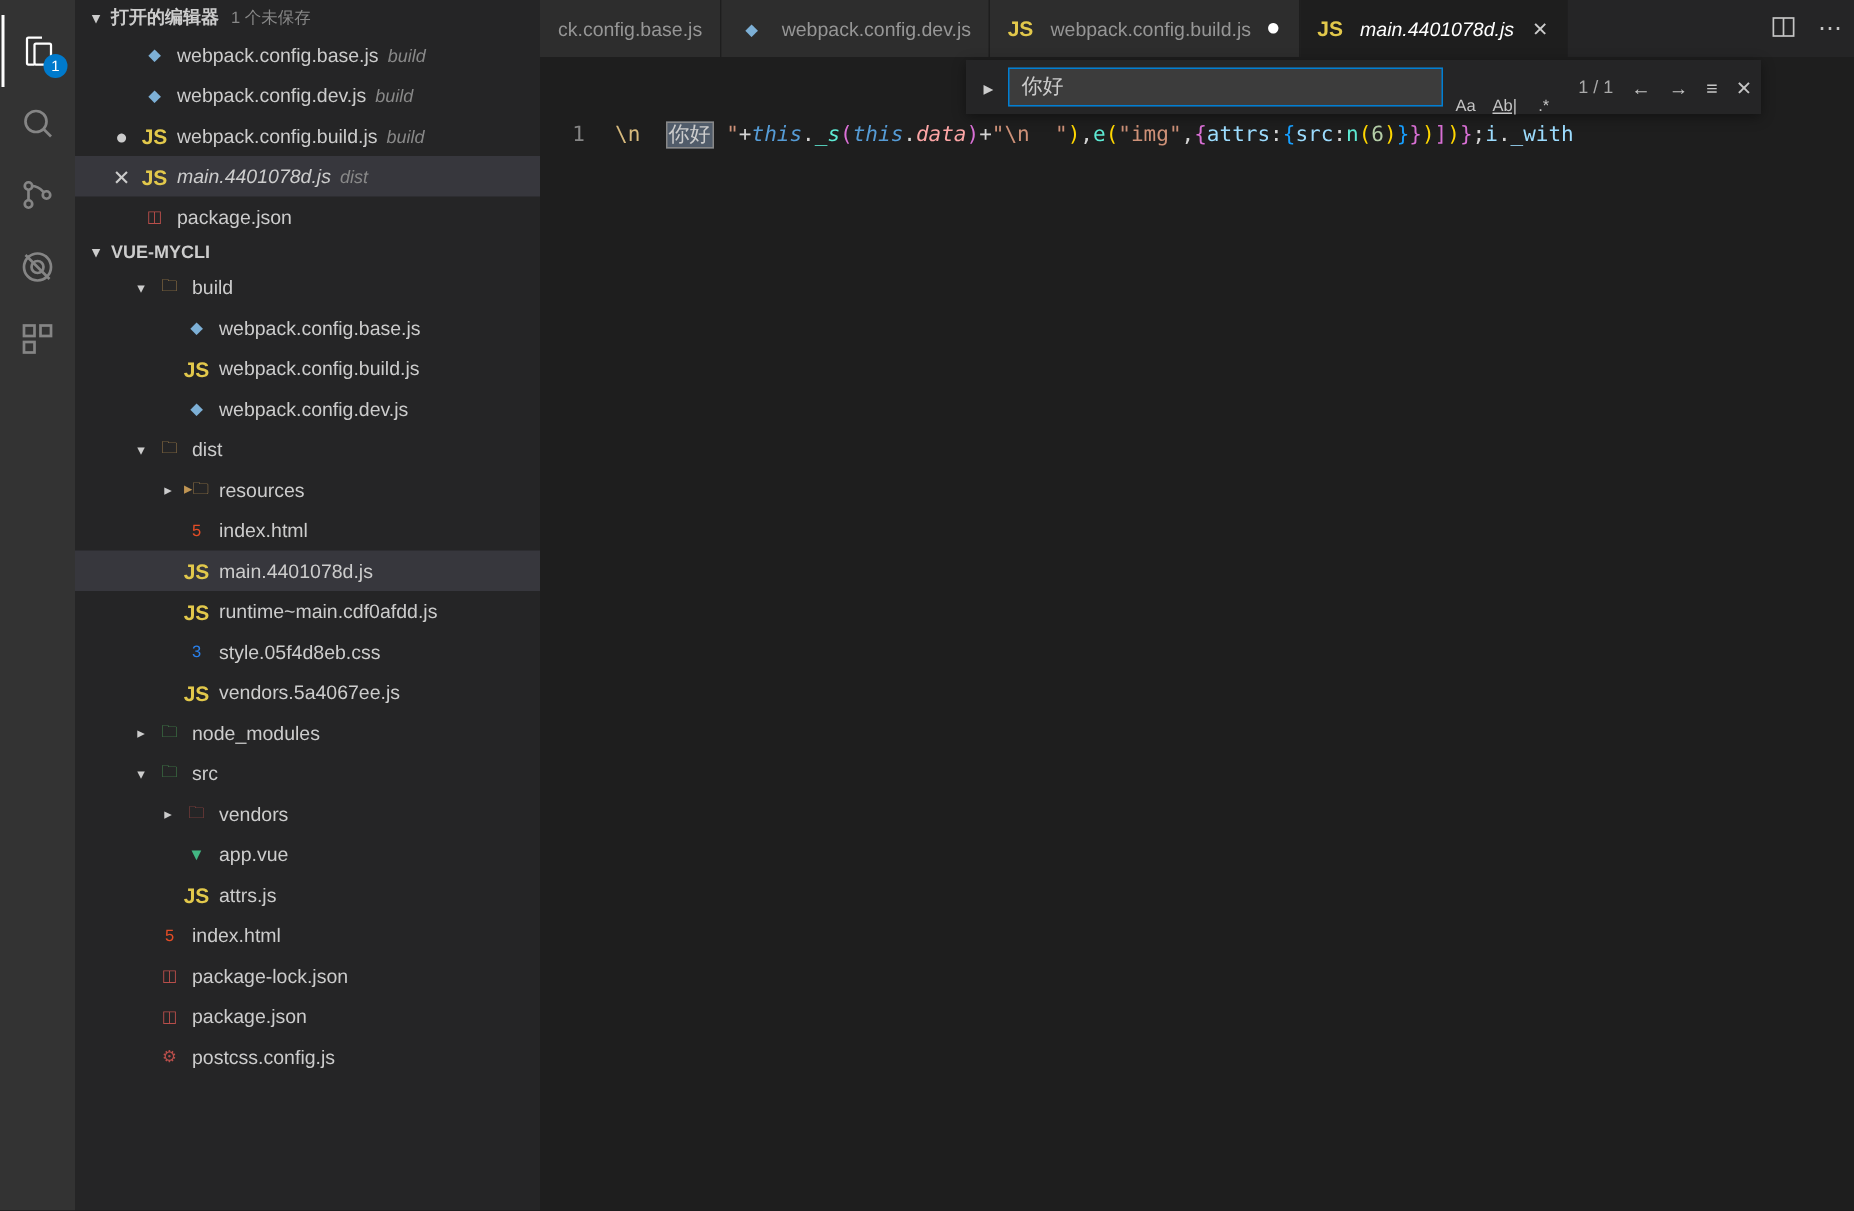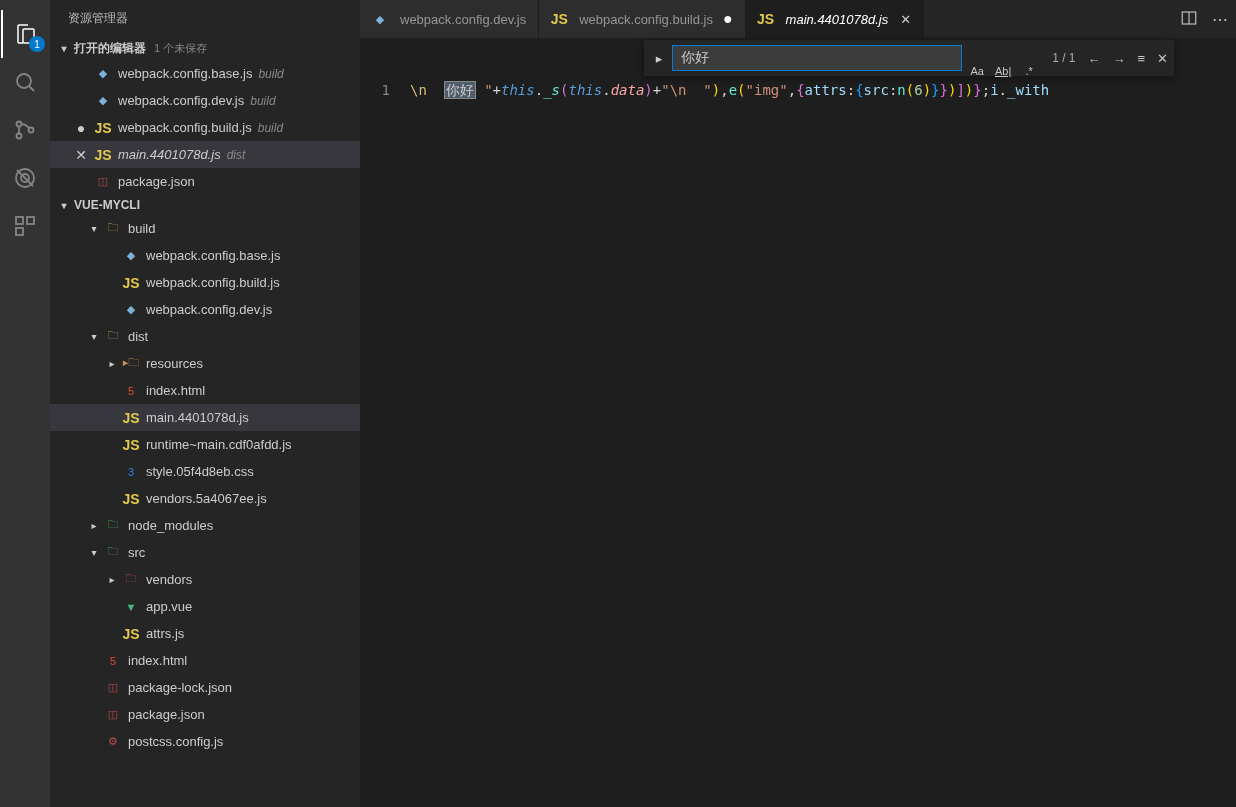--- a/index.html
+++ b/index.html
@@ -242,21 +242,20 @@
   <div class="activity-icon">
     <svg viewBox="0 0 24 24" fill="none" stroke="currentColor" stroke-width="1.8">
         <rect x="3" y="3" width="7" height="7"></rect>
         <rect x="14" y="3" width="7" height="7"></rect>
         <rect x="3" y="14" width="7" height="7"></rect>
       </svg>
   </div>
 </div>
 
 <div class="sidebar">
-  <div class="sidebar-title">资源管理器</div>
 
   <div class="section-header">
     <span class="chev">▾</span>
     <span>打开的编辑器</span>
     <span class="section-sub">1 个未保存</span>
   </div>
   <div id="open-editors">
       <div class="tree-item" style="padding-left: 18px;">
         <span class="marker"></span>
         <span class="file-icon ic-vue">◆</span>
@@ -392,20 +391,23 @@
         <span style="width: 16px; display: inline-block;"></span>
         <span class="file-icon ic-gear">⚙</span>
         <span>postcss.config.js</span>
       </div>
     </div>
 </div>
 
 <div class="main">
   <div class="tabs">
     <div id="tabs-container" style="display:flex;">
+        <div class="tab">
+          <span>ck.config.base.js</span>
+        </div>
         <div class="tab">
           <span class="file-icon ic-vue">◆</span>
           <span>webpack.config.dev.js</span>
         </div>
         <div class="tab">
           <span class="file-icon ic-js">JS</span>
           <span>webpack.config.build.js</span>
           <span class="dirty">●</span>
         </div>
         <div class="tab active">

